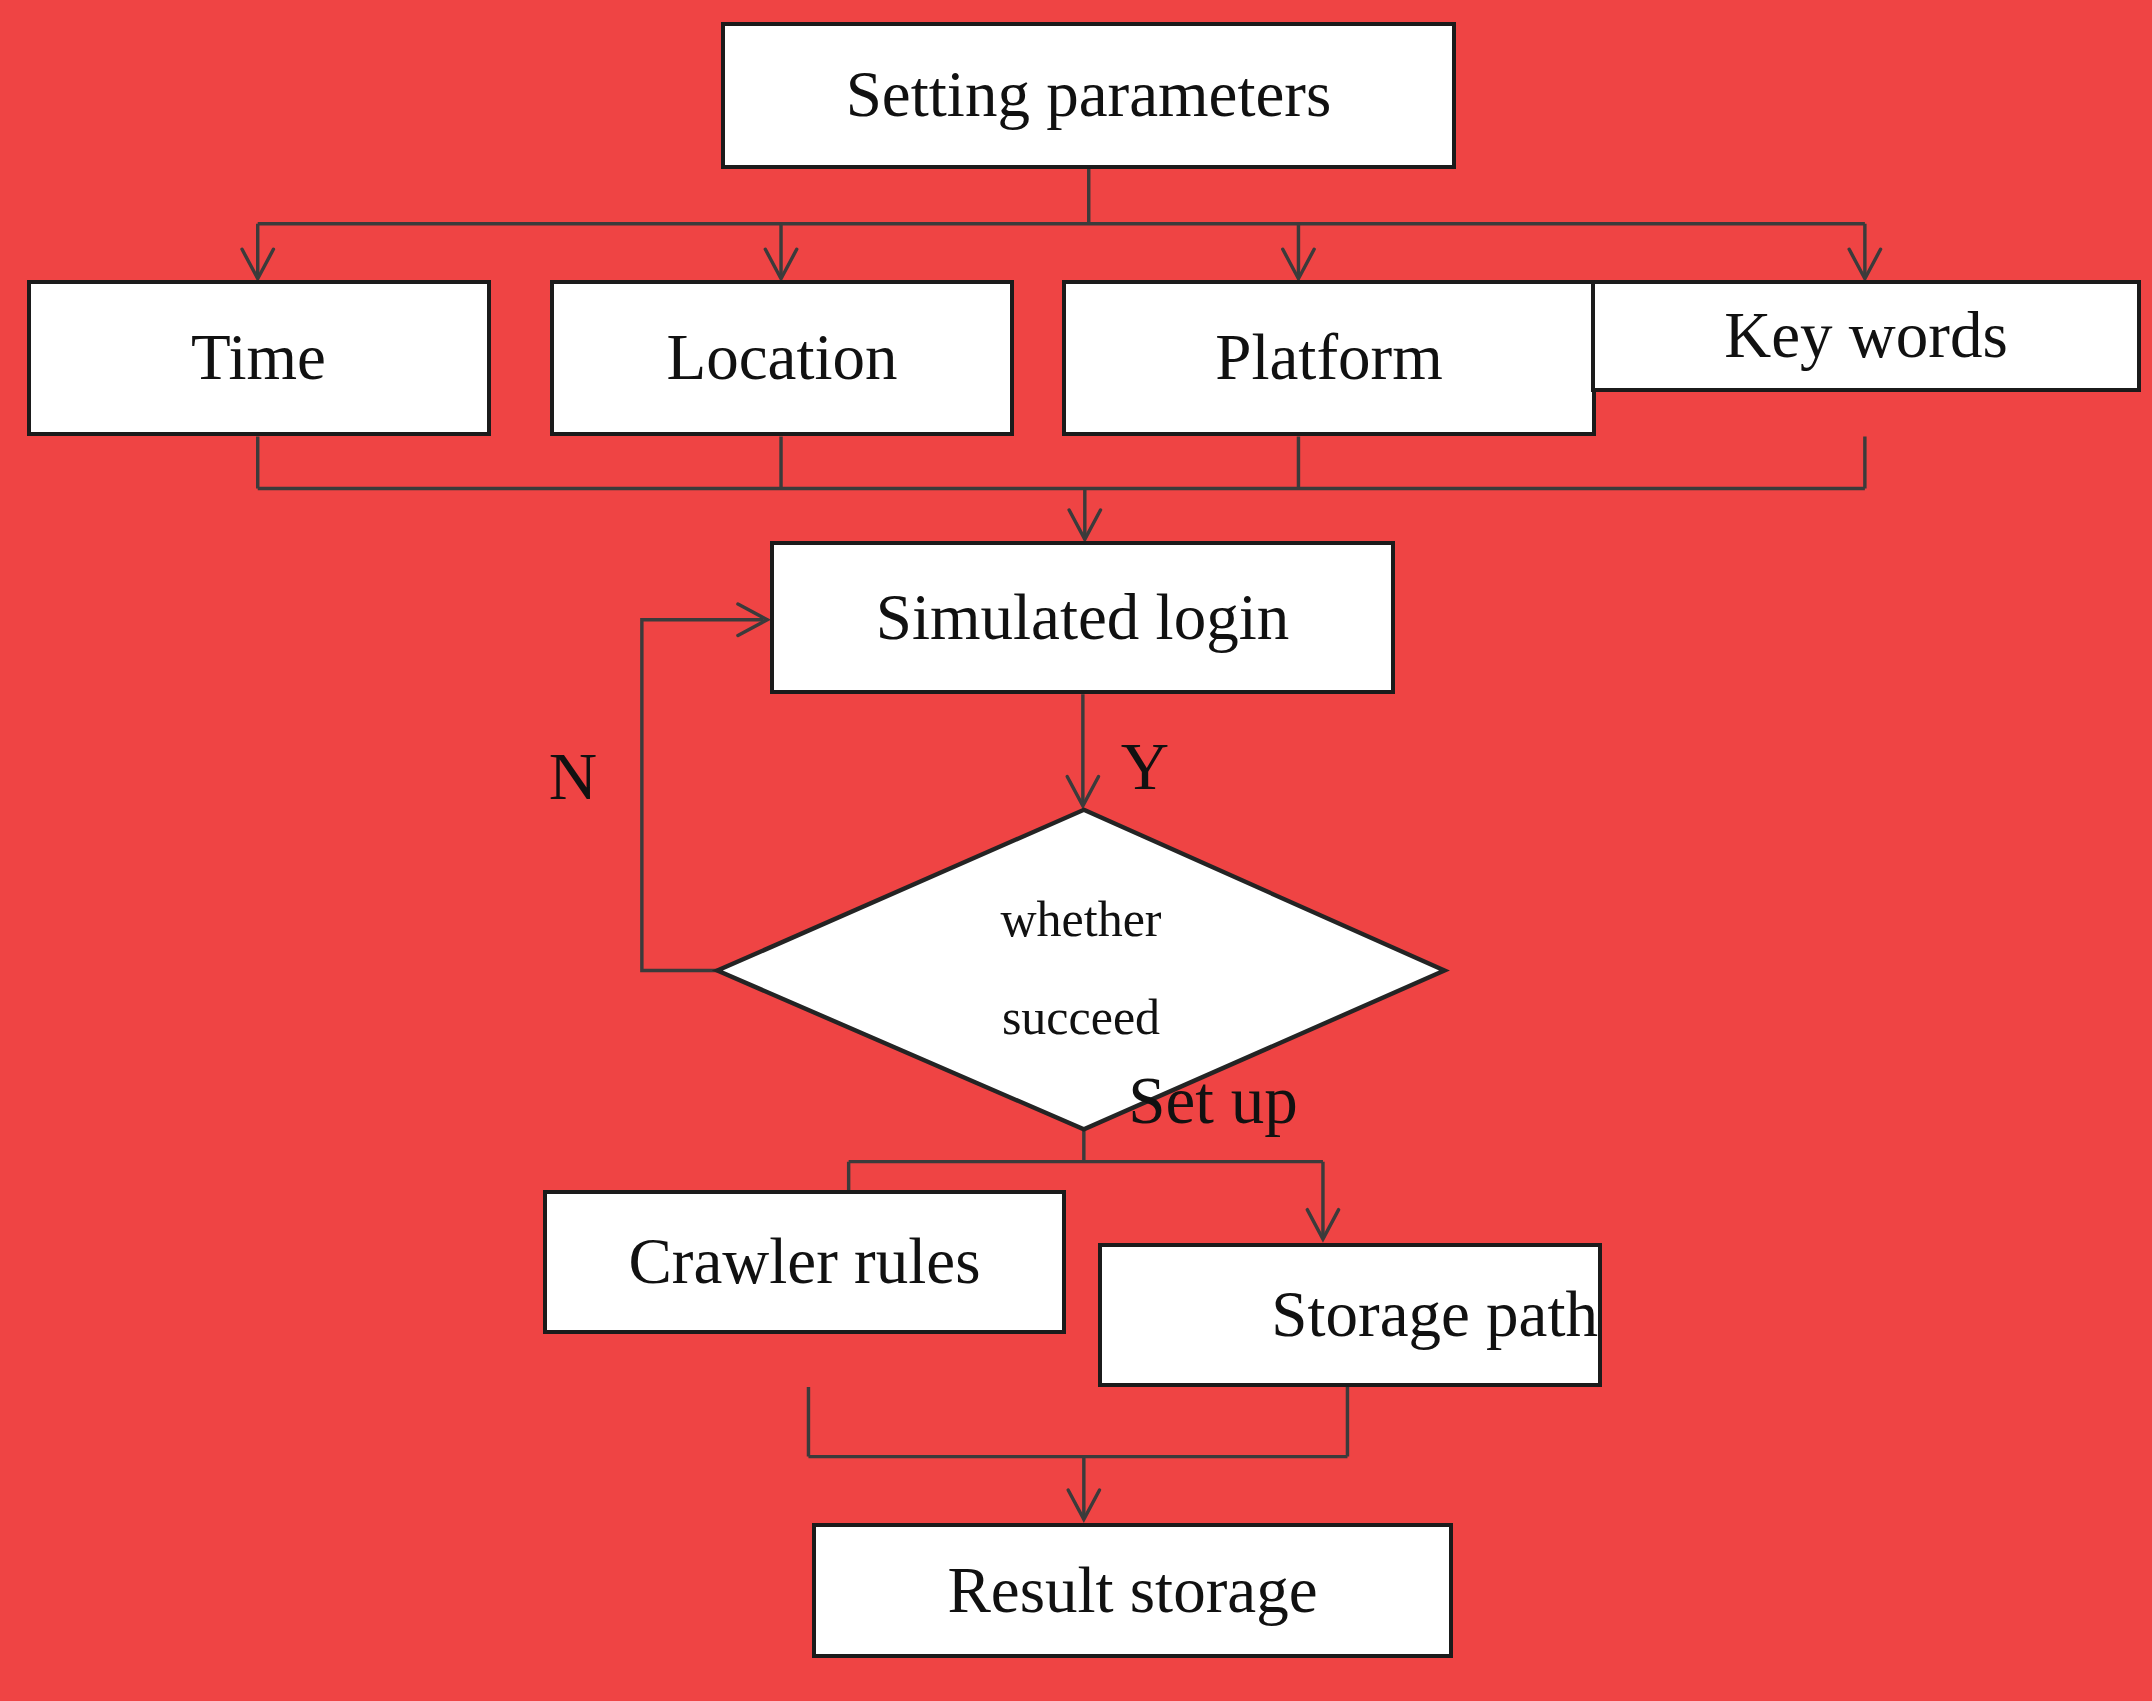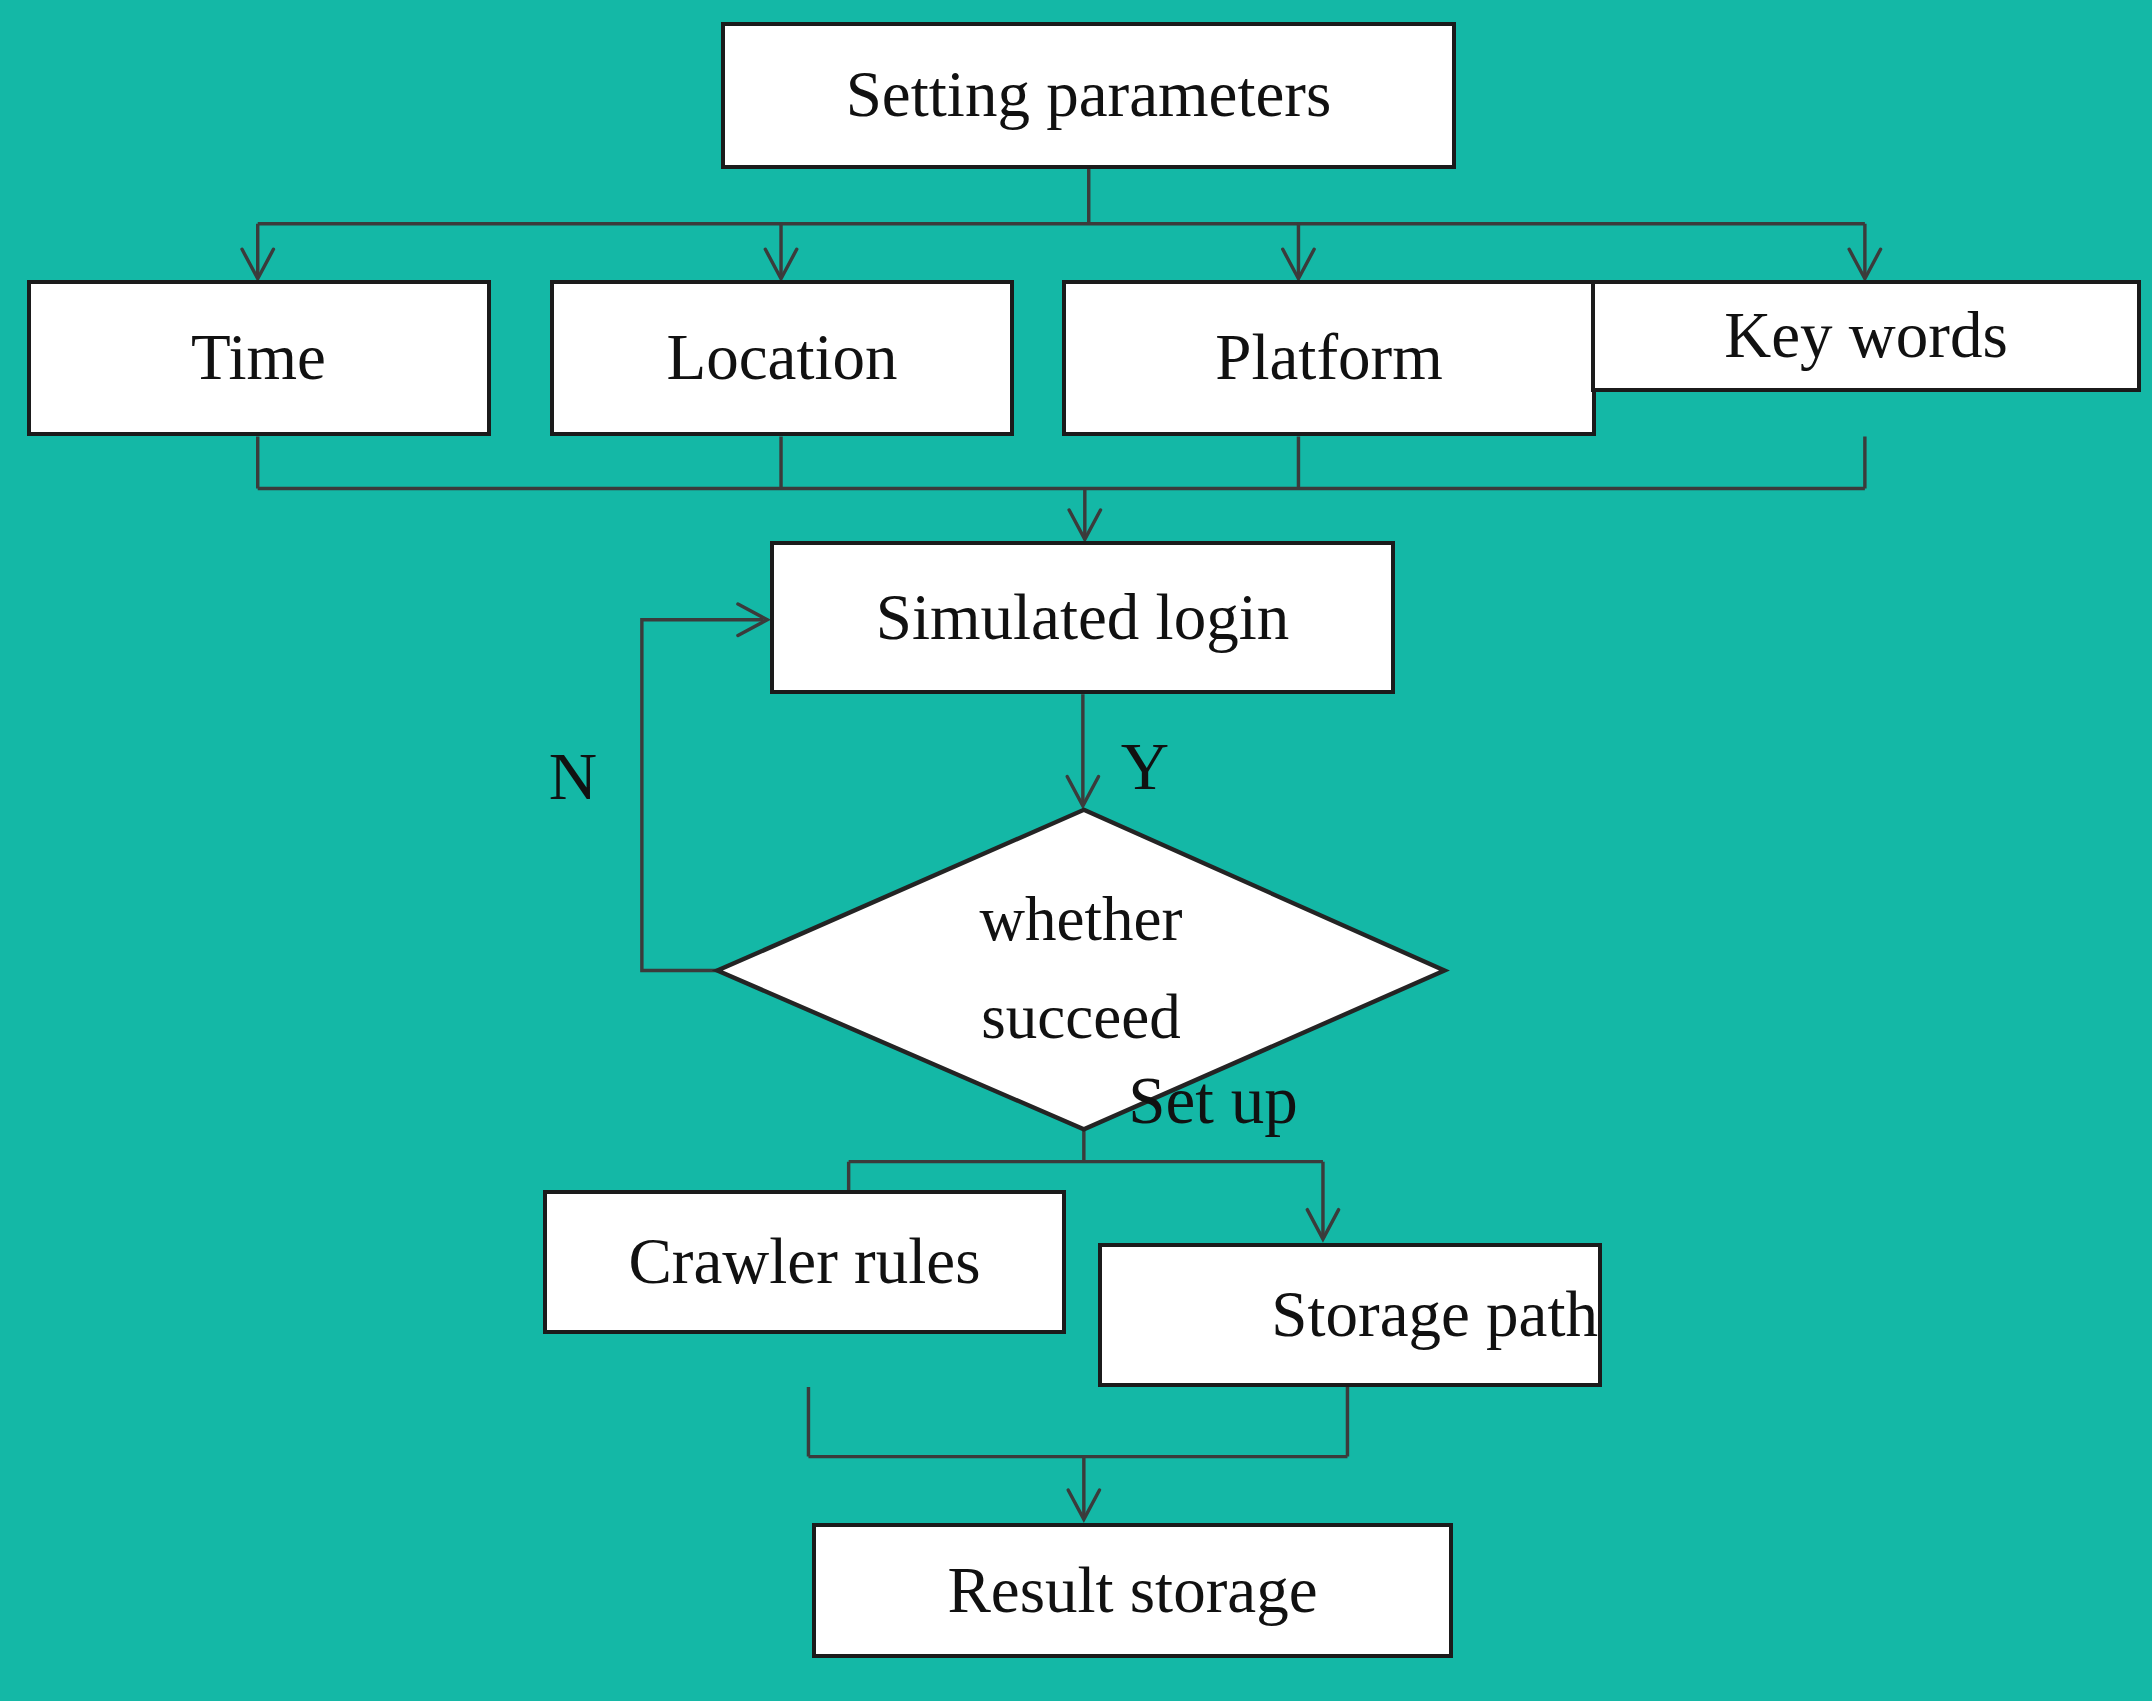--- a/index.html
+++ b/index.html
@@ -4,21 +4,21 @@
 <style>
   html, body {
     margin: 0;
     padding: 0;
     background: #ffffff;
   }
   .stage {
     position: relative;
     width: 2152px;
     height: 1702px;
-    background: #14b8a6;
+    background: #ef4444;
     font-family: "Liberation Serif", "DejaVu Serif", serif;
     color: #111111;
     overflow: hidden;
   }
   .wires {
     position: absolute;
     left: 0;
     top: 0;
     width: 2152px;
     height: 1702px;
@@ -50,21 +50,21 @@
     font-size: 65px;
     line-height: 1.1;
     white-space: nowrap;
   }
   .diamond-text {
     position: absolute;
     left: 1081px;
     top: 968px;
     transform: translate(-50%, -50%);
     text-align: center;
-    font-size: 63px;
+    font-size: 50px;
     line-height: 98px;
   }
   .edge-label {
     position: absolute;
     transform: translate(-50%, -50%);
     font-size: 67px;
     white-space: nowrap;
   }
   .lbl-n   { left: 573px;  top: 776px;  }
   .lbl-y   { left: 1145px; top: 766px;  }

